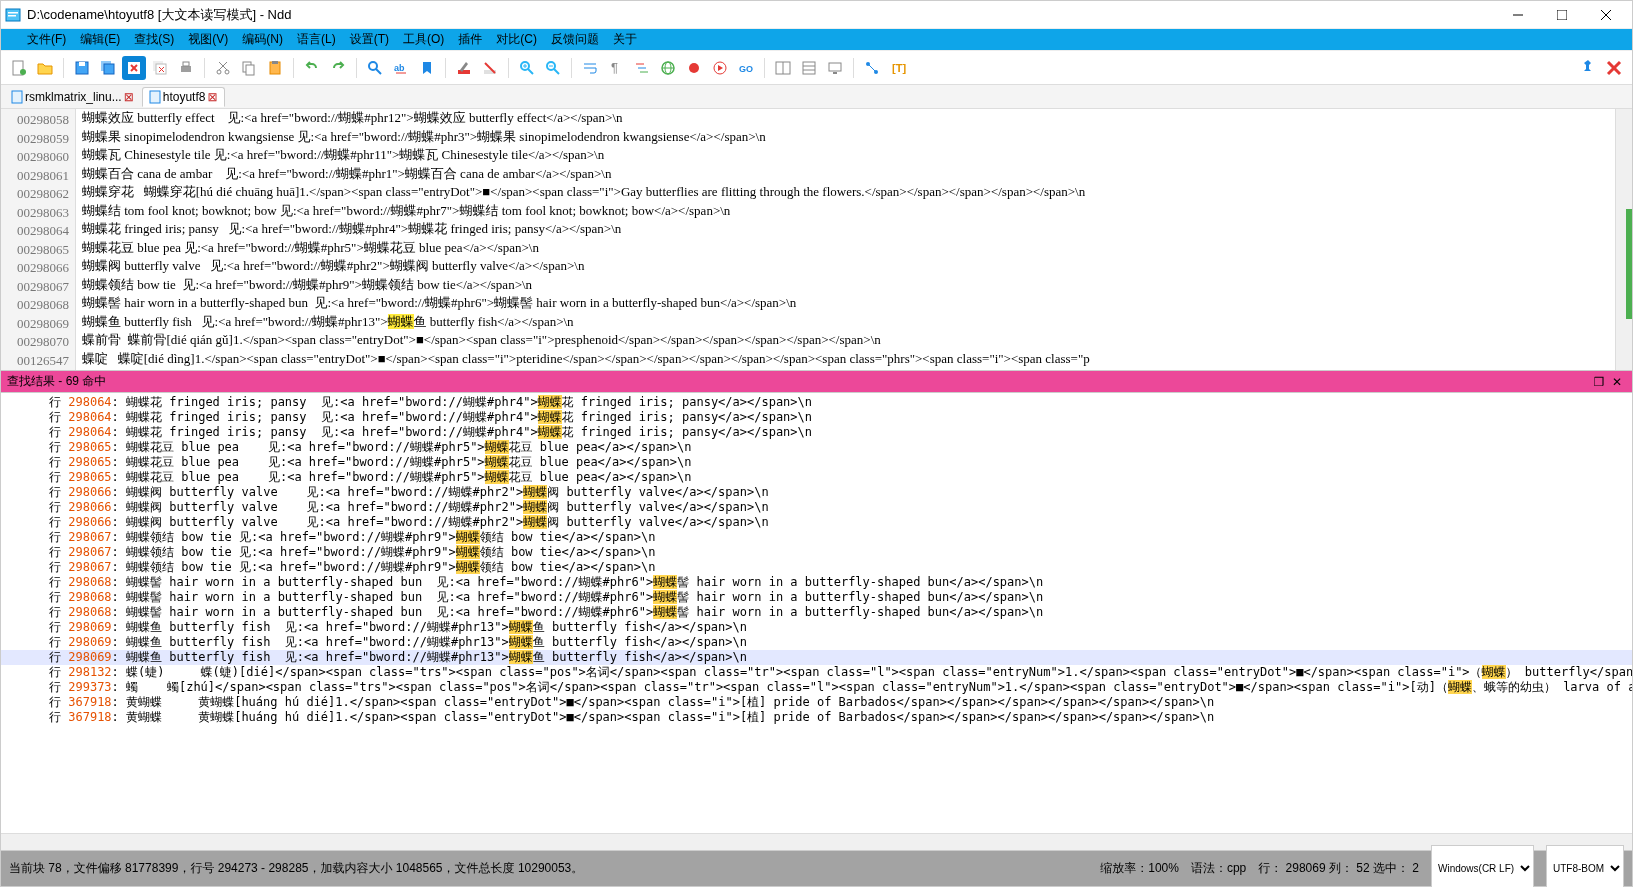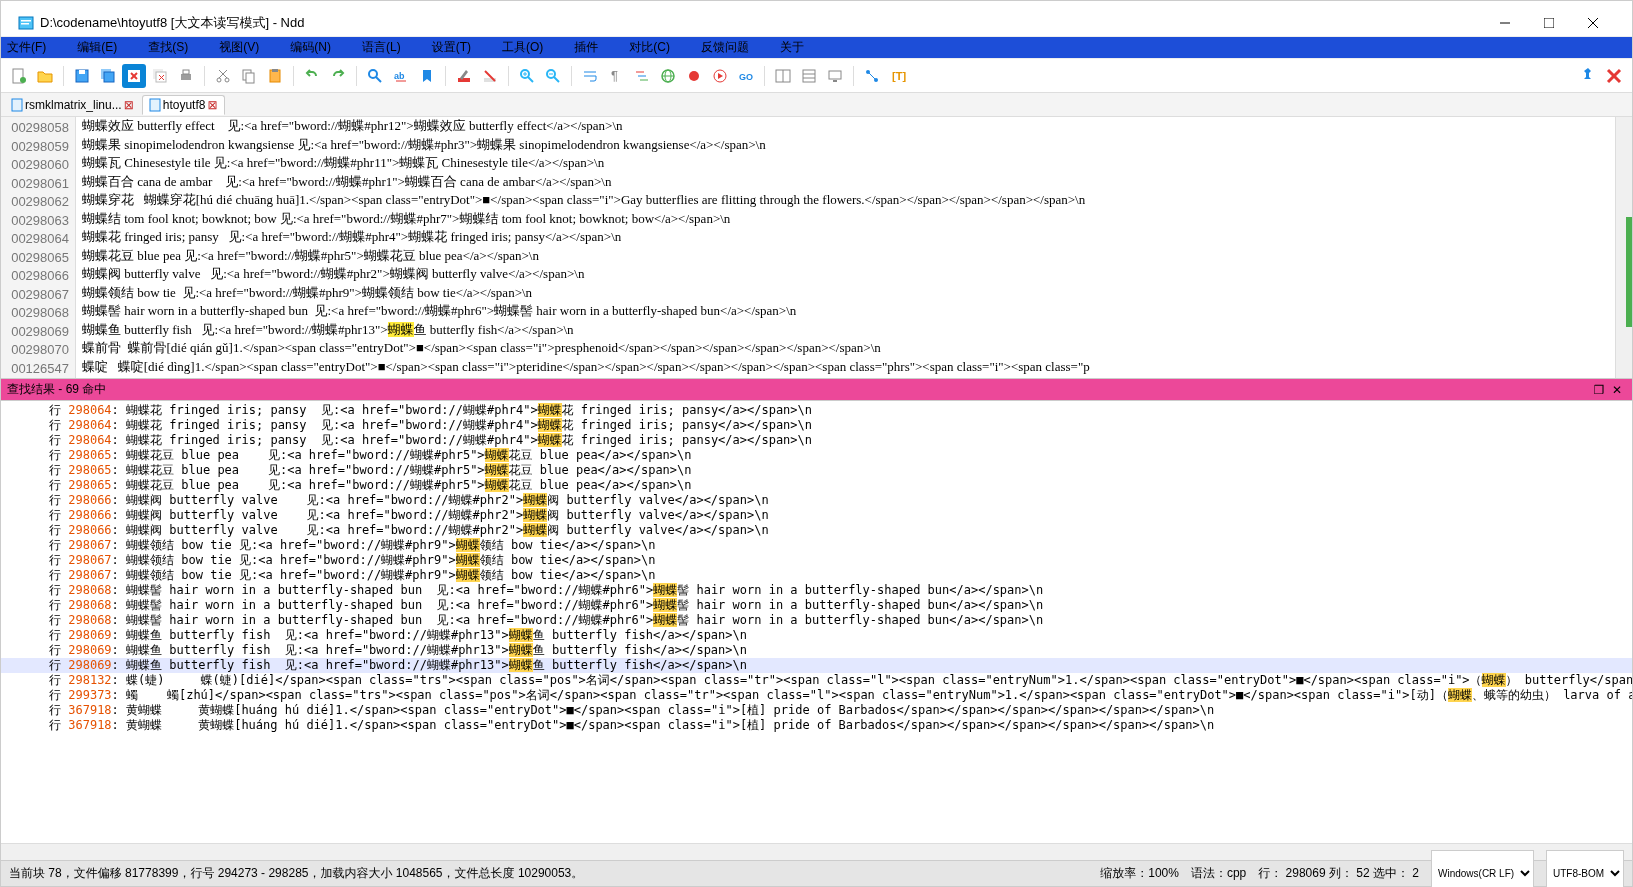--- a/index.html
+++ b/index.html
@@ -1,54 +1,54 @@
 <!DOCTYPE html>
 <html><head>
 <meta charset="utf-8">
 <style>
 * { box-sizing: border-box; margin: 0; padding: 0; }
 body { font-family: "Microsoft YaHei", Tahoma, sans-serif; font-size: 12px; background: #fff; overflow: hidden; }
 .win { width: 1633px; height: 887px; display: flex; flex-direction: column; border: 1px solid #ccc; }
-.titlebar { height: 28px; background: #fff; display: flex; align-items: center; padding: 0 17px; border-bottom: 1px solid #eee; margin-top: 8px; }
+.titlebar { height: 28px; background: #fff; display: flex; align-items: center; padding: 0 4px; border-bottom: 1px solid #eee; }
 .titlebar .icon { width: 16px; height: 16px; margin-right: 6px; }
 .titlebar .title { flex: 1; color: #000; font-size: 13px; }
 .winbtns { display: flex; }
 .winbtn { width: 44px; height: 26px; display: flex; align-items: center; justify-content: center; }
 .winbtn svg { width: 10px; height: 10px; }
-.menubar { height: 22px; background: #1d4ed8; display: flex; align-items: center; padding: 0 0; border-bottom: 1px solid #eee; gap: 19px; }
+.menubar { height: 22px; background: #0ea5e9; display: flex; align-items: center; padding: 0 20px; border-bottom: 1px solid #eee; gap: 2px; }
 .menubar span { padding: 2px 6px; font-size: 12px; cursor: default; }
 .toolbar { height: 34px; background: #fff; display: flex; align-items: center; padding: 0 6px; border-bottom: 1px solid #ddd; gap: 2px; }
 .tbtn { width: 24px; height: 24px; display: flex; align-items: center; justify-content: center; border-radius: 3px; }
 .tbtn.active { background: #0a84d6; }
 .tsep { width: 1px; height: 20px; background: #ddd; margin: 0 4px; }
 .tspace { flex: 1; }
 .tabbar { height: 24px; background: #f4f4f4; display: flex; align-items: center; padding: 0 4px; border-bottom: 1px solid #ddd; gap: 2px; }
 .tab { display: flex; align-items: center; padding: 2px 6px; border-top-left-radius: 3px; border-top-right-radius: 3px; }
 .tab .tabicon { width: 14px; height: 14px; }
 .tab .tabclose { color: #c62828; font-size: 12px; margin-left: 2px; cursor: pointer; }
 .tab.active { background: #fff; border: 1px solid #ccc; border-bottom: 1px solid #fff; }
 .editor-wrap { flex: 0 0 auto; height: 262px; display: flex; border-bottom: 1px solid #ccc; position: relative; }
-.gutter { width: 75px; background: #f4f4f4; border-right: 1px solid #ddd; color: #777; font-family: Liberation Sans, sans-serif; font-size: 13px; padding-top: 2px; }
+.gutter { width: 75px; background: #f4f4f4; border-right: 1px solid #ddd; color: #777; font-family: Liberation Serif, serif; font-size: 13px; padding-top: 2px; }
 .gline { height: 18.5px; line-height: 18.5px; padding-right: 6px; text-align: right; }
 .code { flex: 1; overflow: hidden; font-family: Liberation Serif, serif; font-size: 13px; white-space: pre; position: relative; }
 .cline { height: 18.5px; line-height: 18.5px; padding-left: 6px; }
 .hl { background: #ffeb3b; }
 .vscroll { width: 17px; background: #f0f0f0; border-left: 1px solid #ddd; }
 .sidebar-change { position: absolute; right: 0; top: 100px; width: 6px; height: 110px; background: #4caf50; }
 .search-header { height: 22px; background: #ec4899; border-bottom: 1px solid #ccc; display: flex; align-items: center; padding: 0 6px; font-size: 12px; }
 .search-header .spacer { flex: 1; }
 .search-header .sbtn { width: 18px; height: 18px; display: flex; align-items: center; justify-content: center; font-size: 12px; cursor: pointer; }
 .results { flex: 1; overflow: auto; font-family: Consolas, "SimSun", monospace; font-size: 12px; padding: 2px 0; background: #fff; position: relative; }
 .rline { height: 15px; line-height: 15px; padding-left: 48px; white-space: pre; }
 .rline .lbl { color: #000; }
 .rline .num { color: #e65100; }
 .rline .txt { color: #000; }
 .rline.sel { background: #e3e8ff; }
 .r-hl { background: #ffd54f; }
-.statusbar { height: 26px; background: #e5e5e5; border-top: 1px solid #ccc; display: flex; align-items: center; padding: 0 8px; font-size: 12px; gap: 12px; }
+.statusbar { height: 36px; background: #a3a3a3; border-top: 1px solid #ccc; display: flex; align-items: center; padding: 0 8px; font-size: 12px; gap: 12px; }
 .statusbar .sfill { flex: 1; }
 select.sb { font-size: 10px; border: 1px solid #ccc; background: #fff; padding: 16px 2px; }
 .scroll-h { height: 17px; background: #f0f0f0; border-top: 1px solid #ddd; }
 </style>
 </head>
 <body>
 
 <div class="win">
   <div class="titlebar">
     <svg class="icon" viewBox="0 0 16 16">

